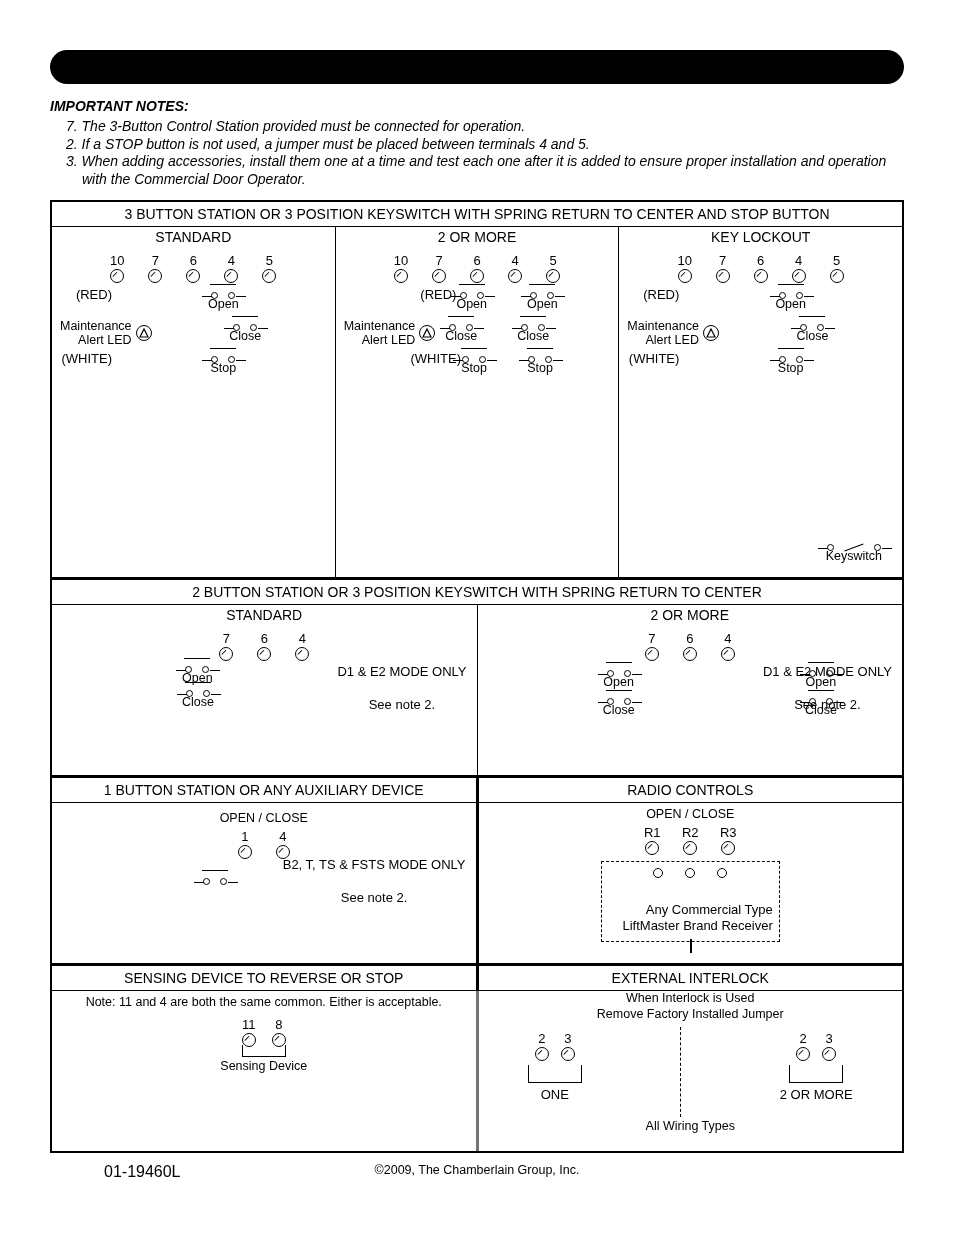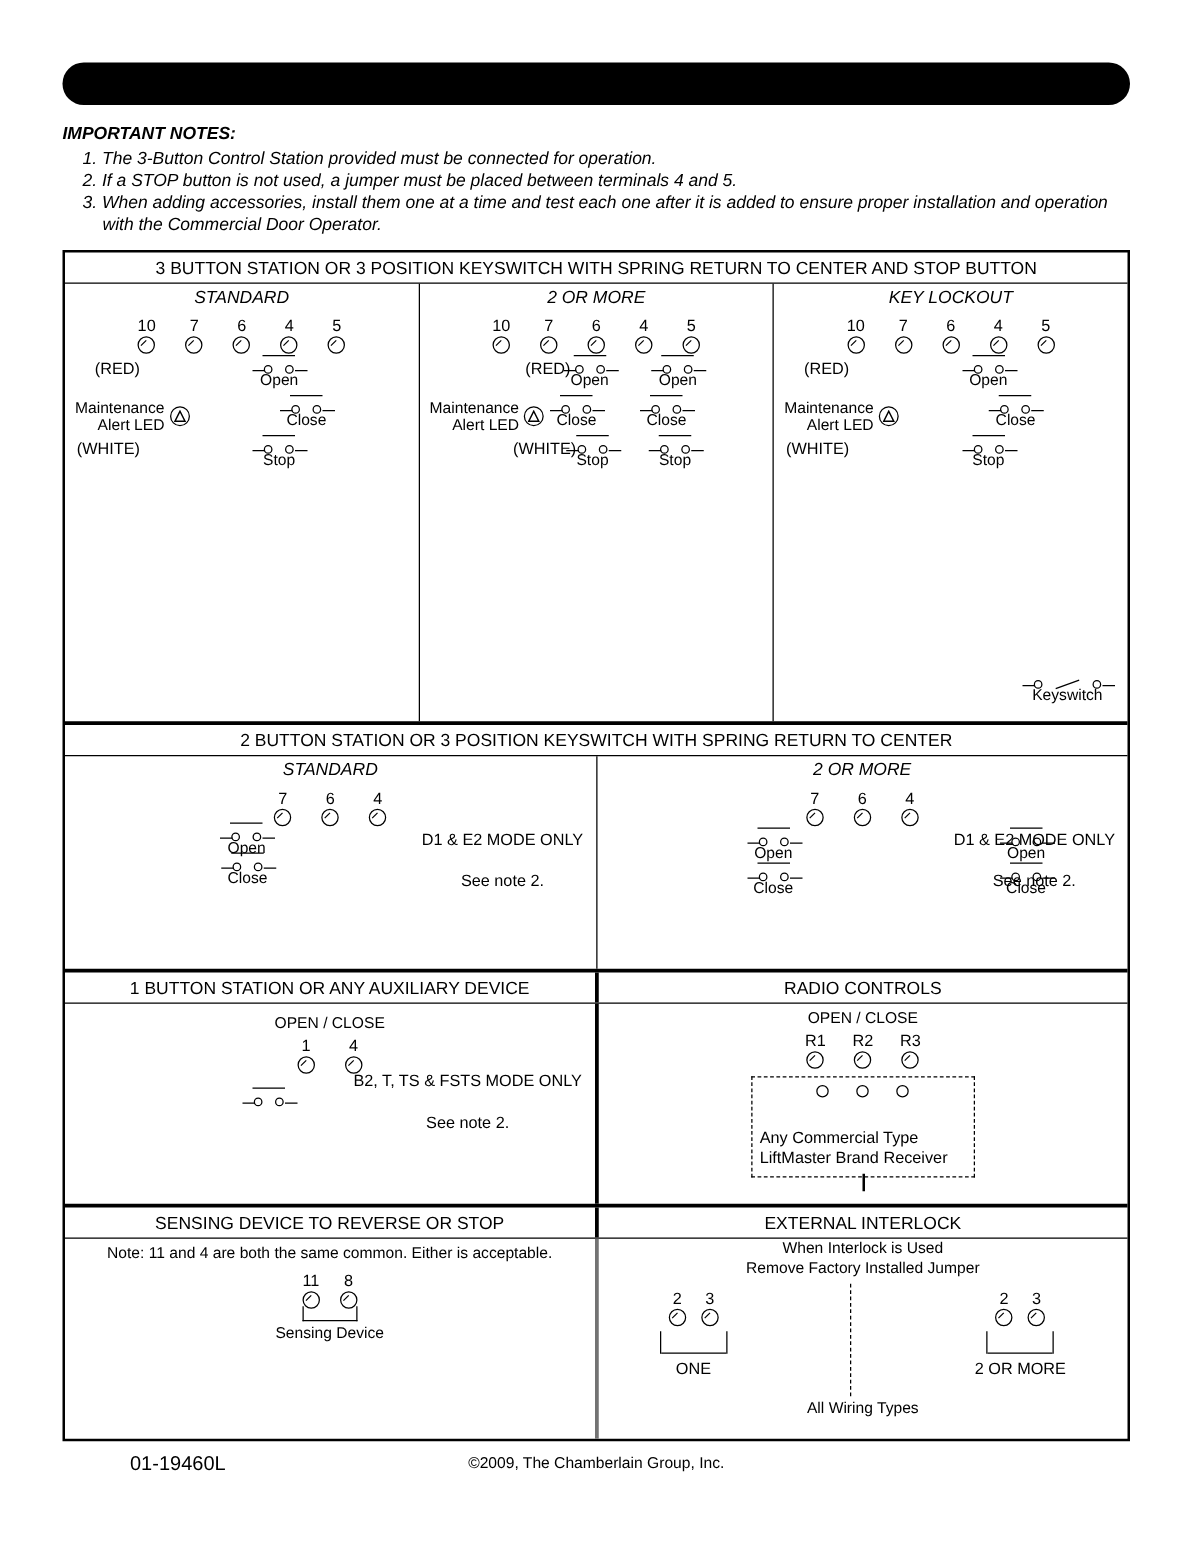--- a/index.html
+++ b/index.html
@@ -40,21 +40,21 @@
   .row-title {
     text-align: center;
     padding: 4px 0;
     font-size: 14px;
   }
   .thin-sep { border-top: 1px solid #000; }
   .thick-sep { border-top: 3px solid #000; }
   .cols { display: flex; }
   .col { flex: 1; border-right: 1px solid #000; position: relative; }
   .col:last-child { border-right: none; }
-  .col-title { text-align:center; padding: 2px 0 4px 0; font-style: italic; }
+  .col-title { text-align:center; padding: 2px 0 4px 0; }
 
   
   .terms { display:flex; justify-content:center; gap:16px; margin: 4px 0 4px 0;}
   .term { display:flex; flex-direction:column; align-items:center; width:22px; }
   .term .num { font-size: 13px; margin-bottom:1px;}
   .term .circ {
     width:14px; height:14px; border:1.5px solid #000; border-radius:50%;
     position:relative;
   }
   .term .circ::after {
@@ -89,21 +89,21 @@
     width:16px; height:16px; border:1.5px solid #000; border-radius:50%; display:flex;
     align-items:center; justify-content:center; font-size:11px;
   }
   .led-tri svg { width:10px; height:10px; }
 
   .mode-note { position:absolute; right:10px; top:50%; transform:translateY(-50%); text-align:center; font-size:13px;}
   .mode-note div { margin-bottom:4px;}
 
   .receiver-box {
     border:1.5px dashed #000; width:179px; margin: 6px auto 0 auto; padding: 40px 6px 8px 6px;
-    text-align:left; font-size:13px; line-height:1.2;
+    text-align:right; font-size:13px; line-height:1.2;
     position:relative;
   }
   .recv-nodes { display:flex; justify-content:center; gap:22px; position:absolute; top:6px; left:0; right:0;}
   .node {
     width:10px; height:10px; border:1.3px solid #000; border-radius:50%;
   }
   .recv-whip {
     width:1.5px; height:14px; background:#000; position:absolute; bottom:-12px; left:50%;
   }
 
@@ -141,21 +141,21 @@
   .two-switch { display:flex; justify-content:center; gap:40px;}
 </style>
 </head>
 <body>
 
 <div class="black-bar"></div>
 
 <div>
   <div class="notes-heading">IMPORTANT NOTES:</div>
   <ul class="notes-list">
-    <li>1. The 3-Button Control Station provided must be connected for operation.</li>
+    <li>7. The 3-Button Control Station provided must be connected for operation.</li>
     <li>2. If a STOP button is not used, a jumper must be placed between terminals 4 and 5.</li>
     <li>3. When adding accessories, install them one at a time and test each one after it is added to ensure proper installation and operation with the Commercial Door Operator.</li>
   </ul>
 </div>
 
 <div class="diagram-box">
 
   <div class="row-title">3 BUTTON STATION OR 3 POSITION KEYSWITCH WITH SPRING RETURN TO CENTER AND STOP BUTTON</div>
   <div class="thin-sep"></div>
   <div class="cols" style="height:350px;">

